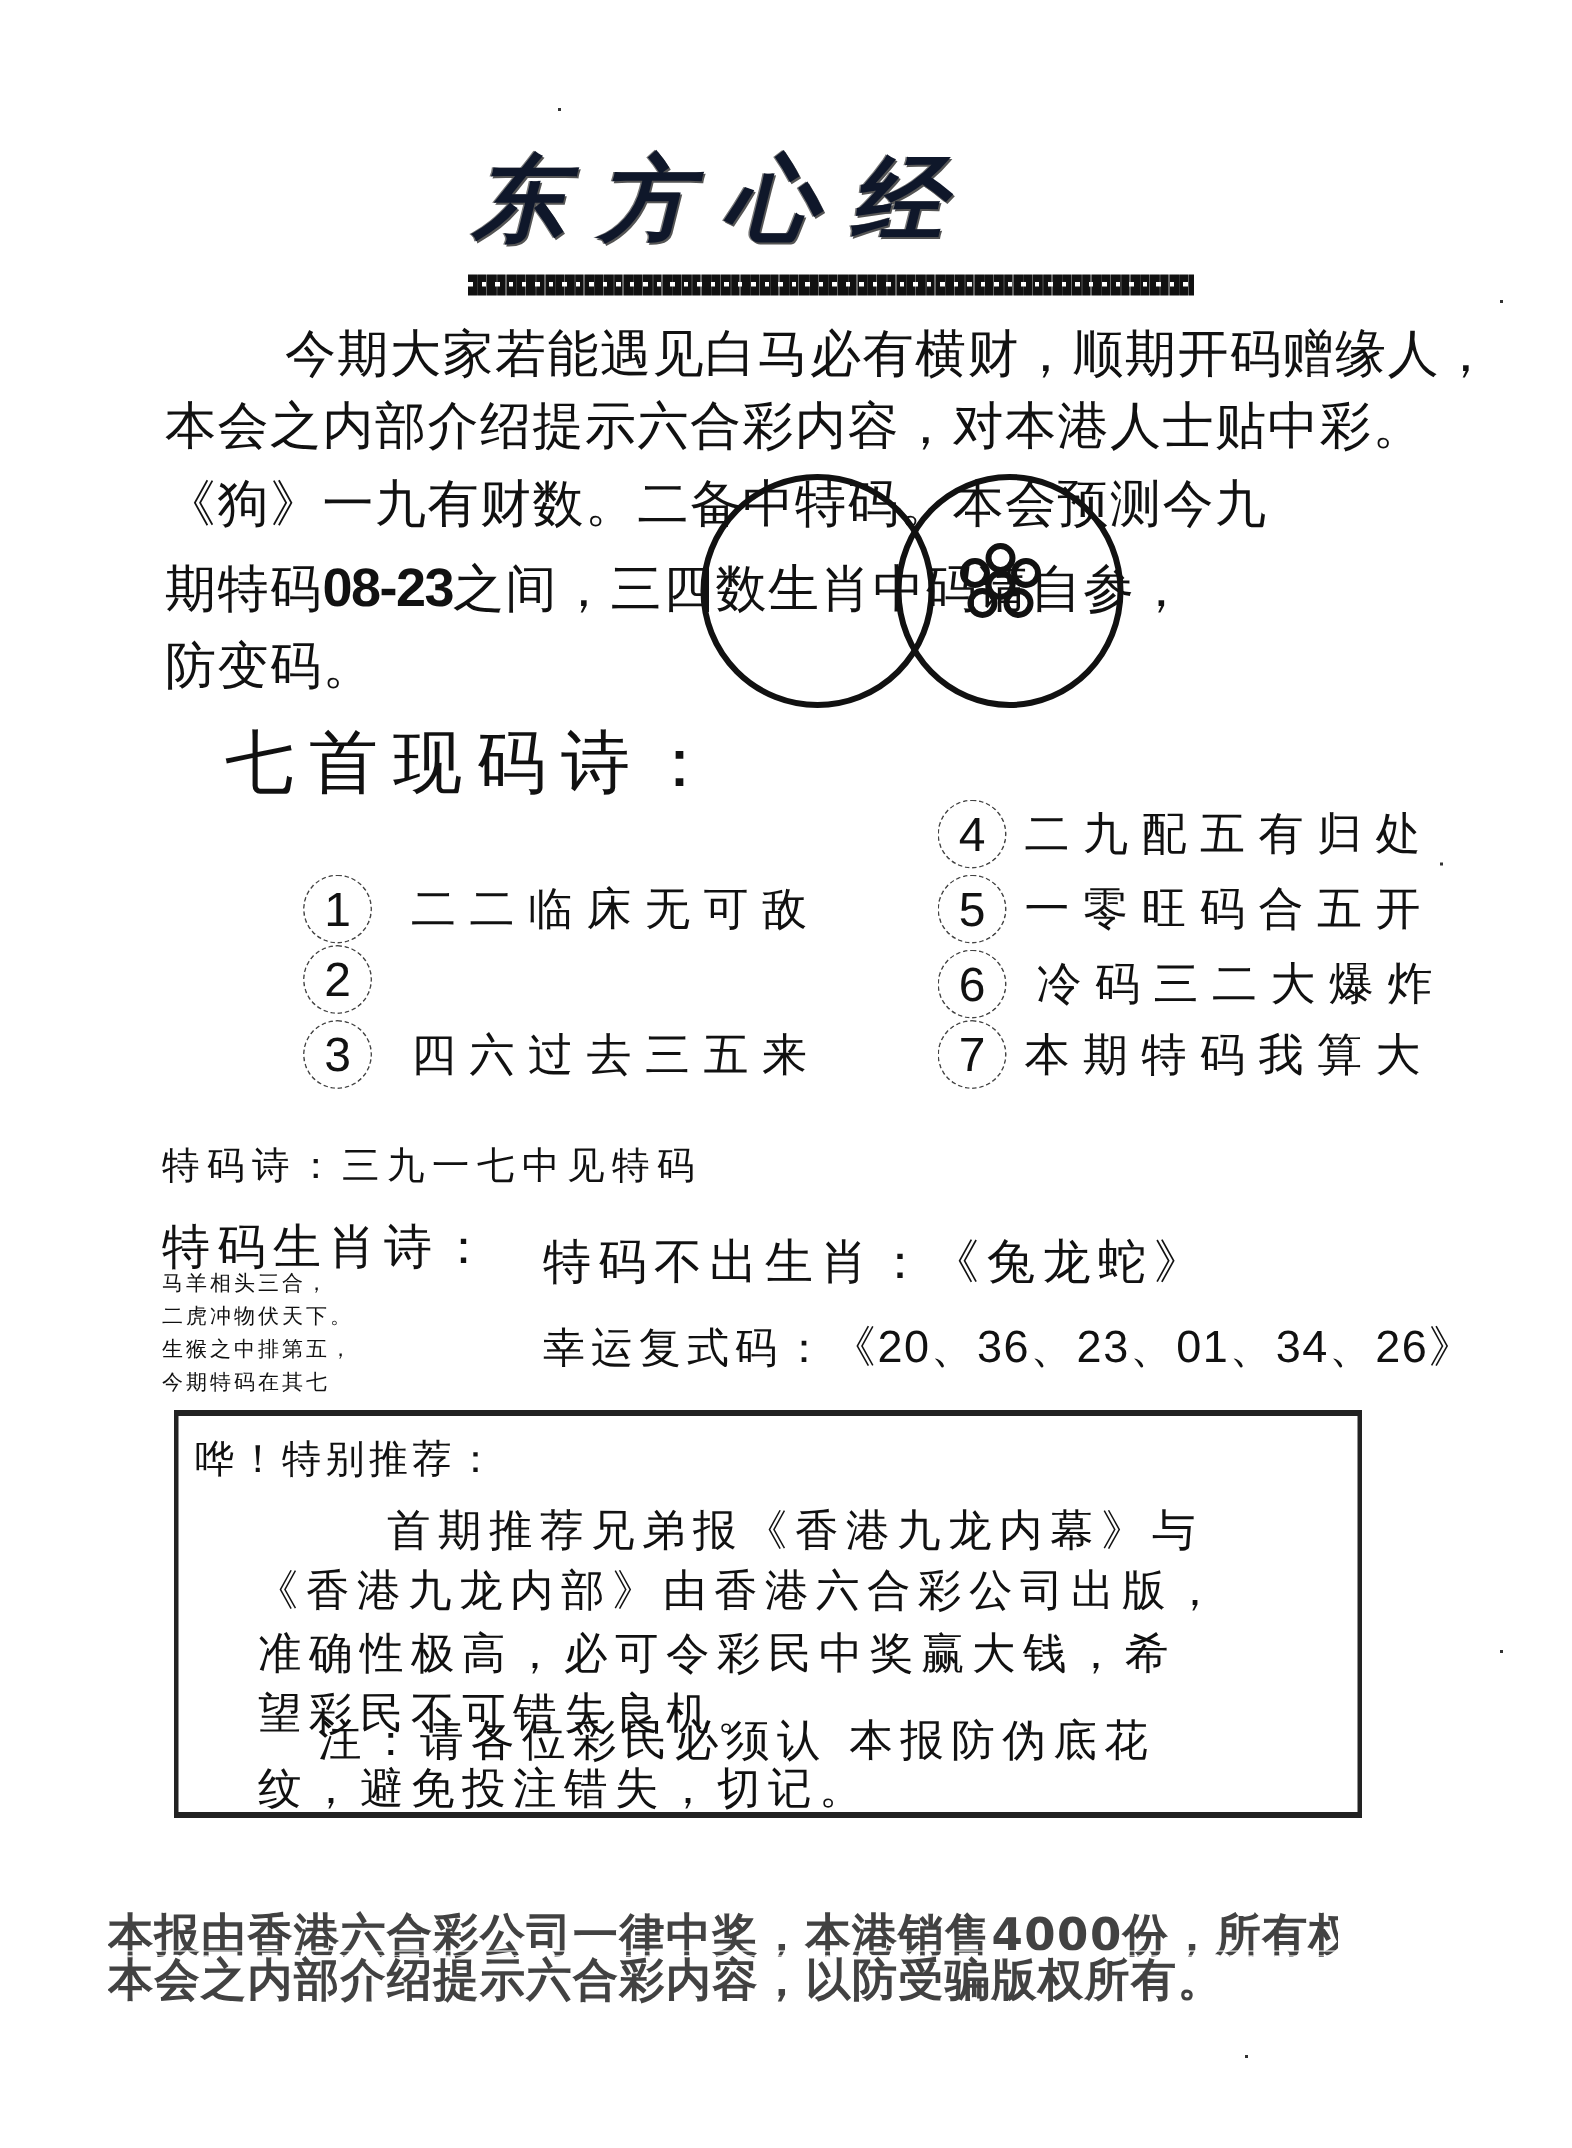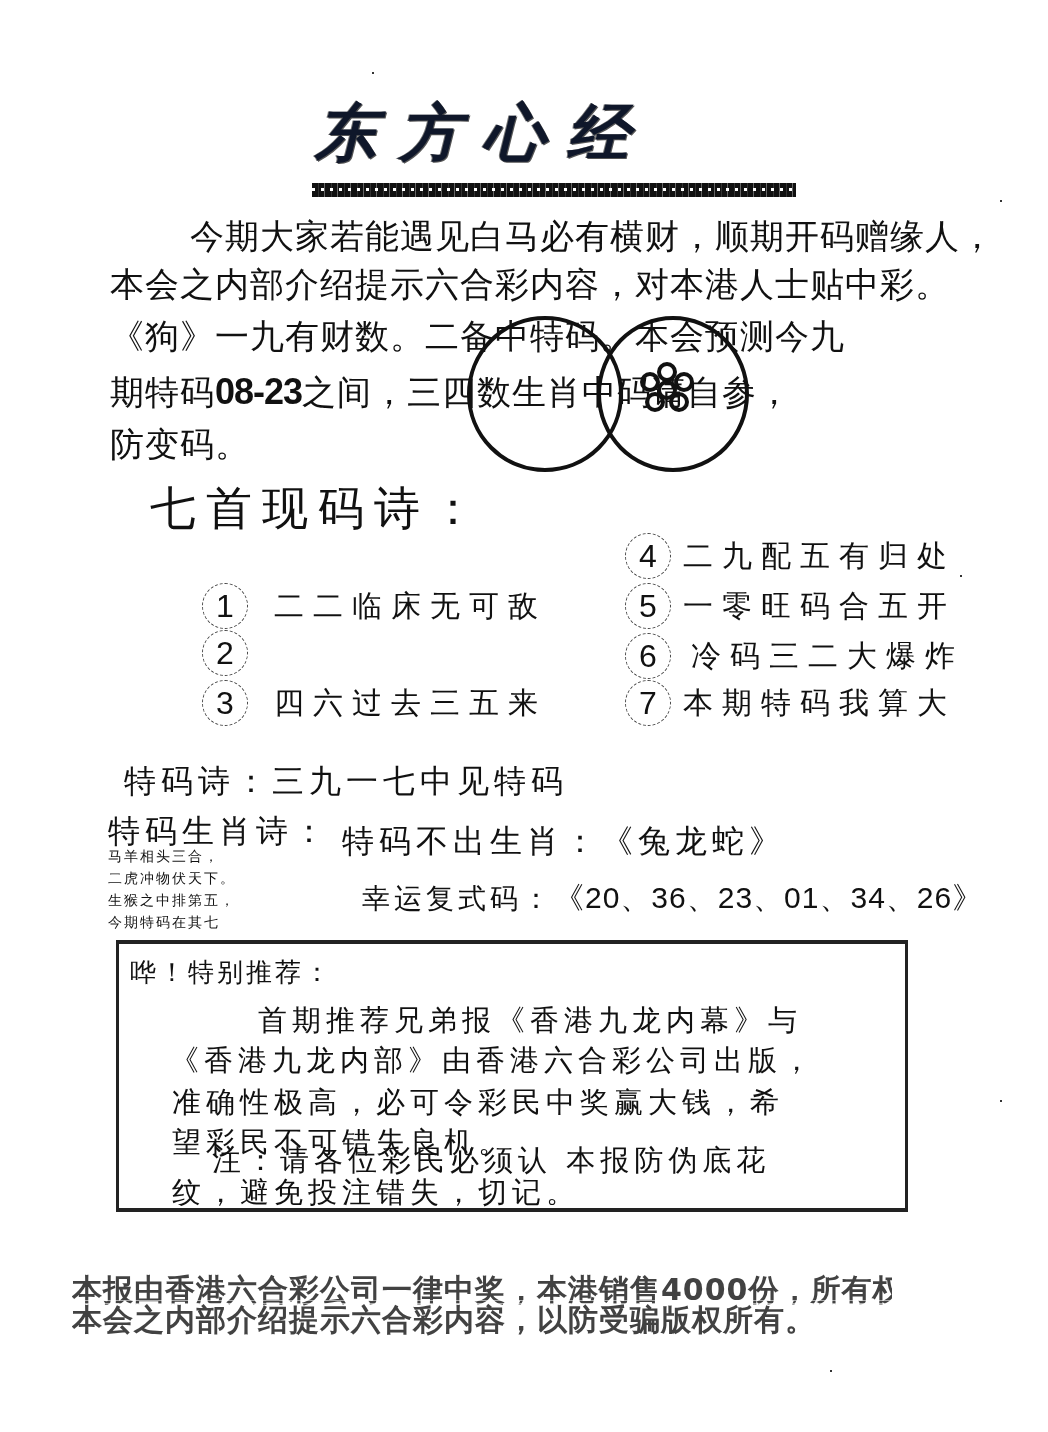--- a/index.html
+++ b/index.html
@@ -47,24 +47,24 @@
     font-family: "Liberation Sans", sans-serif; font-size: 32px; margin-right: 26px; letter-spacing: 0;
   }
   .pi1 { left: 202px; top: 583px; }
   .pi2 { left: 202px; top: 630px; }
   .pi3 { left: 202px; top: 680px; }
   .pi4 { left: 625px; top: 533px; }
   .pi5 { left: 625px; top: 583px; }
   .pi6 { left: 625px; top: 633px; }
   .pi7 { left: 625px; top: 680px; }
   .pi4 .num, .pi5 .num, .pi6 .num, .pi7 .num { margin-right: 12px; }
-  .tm { left: 124px; top: 760px; font-size: 32px; letter-spacing: 5px; white-space: nowrap; }
+  .tm { left: 108px; top: 760px; font-size: 25px; letter-spacing: 5px; white-space: nowrap; }
   .sx { left: 108px; top: 810px; font-size: 32px; letter-spacing: 5px; white-space: nowrap; }
   .small-poem { left: 108px; top: 845px; font-size: 14px; line-height: 22px; letter-spacing: 2px; }
-  .nochu { left: 342px; top: 820px; font-size: 32px; letter-spacing: 5px; white-space: nowrap; }
+  .nochu { left: 362px; top: 820px; font-size: 32px; letter-spacing: 5px; white-space: nowrap; }
   .lucky { left: 362px; top: 878px; font-size: 28px; letter-spacing: 4px; white-space: nowrap; }
   .lucky .nums { font-family: "Liberation Sans", sans-serif; font-size: 30px; letter-spacing: 1px; }
   .box {
     left: 116px; top: 940px; width: 792px; height: 272px;
     border: 3px solid #222; border-top-width: 4px; border-bottom-width: 4px;
     box-sizing: border-box;
   }
   .box-title { left: 130px; top: 955px; font-size: 26px; letter-spacing: 3px; white-space: nowrap; }
   .box-line { font-size: 29px; letter-spacing: 5px; line-height: 40px; white-space: nowrap; }
   .footer {

